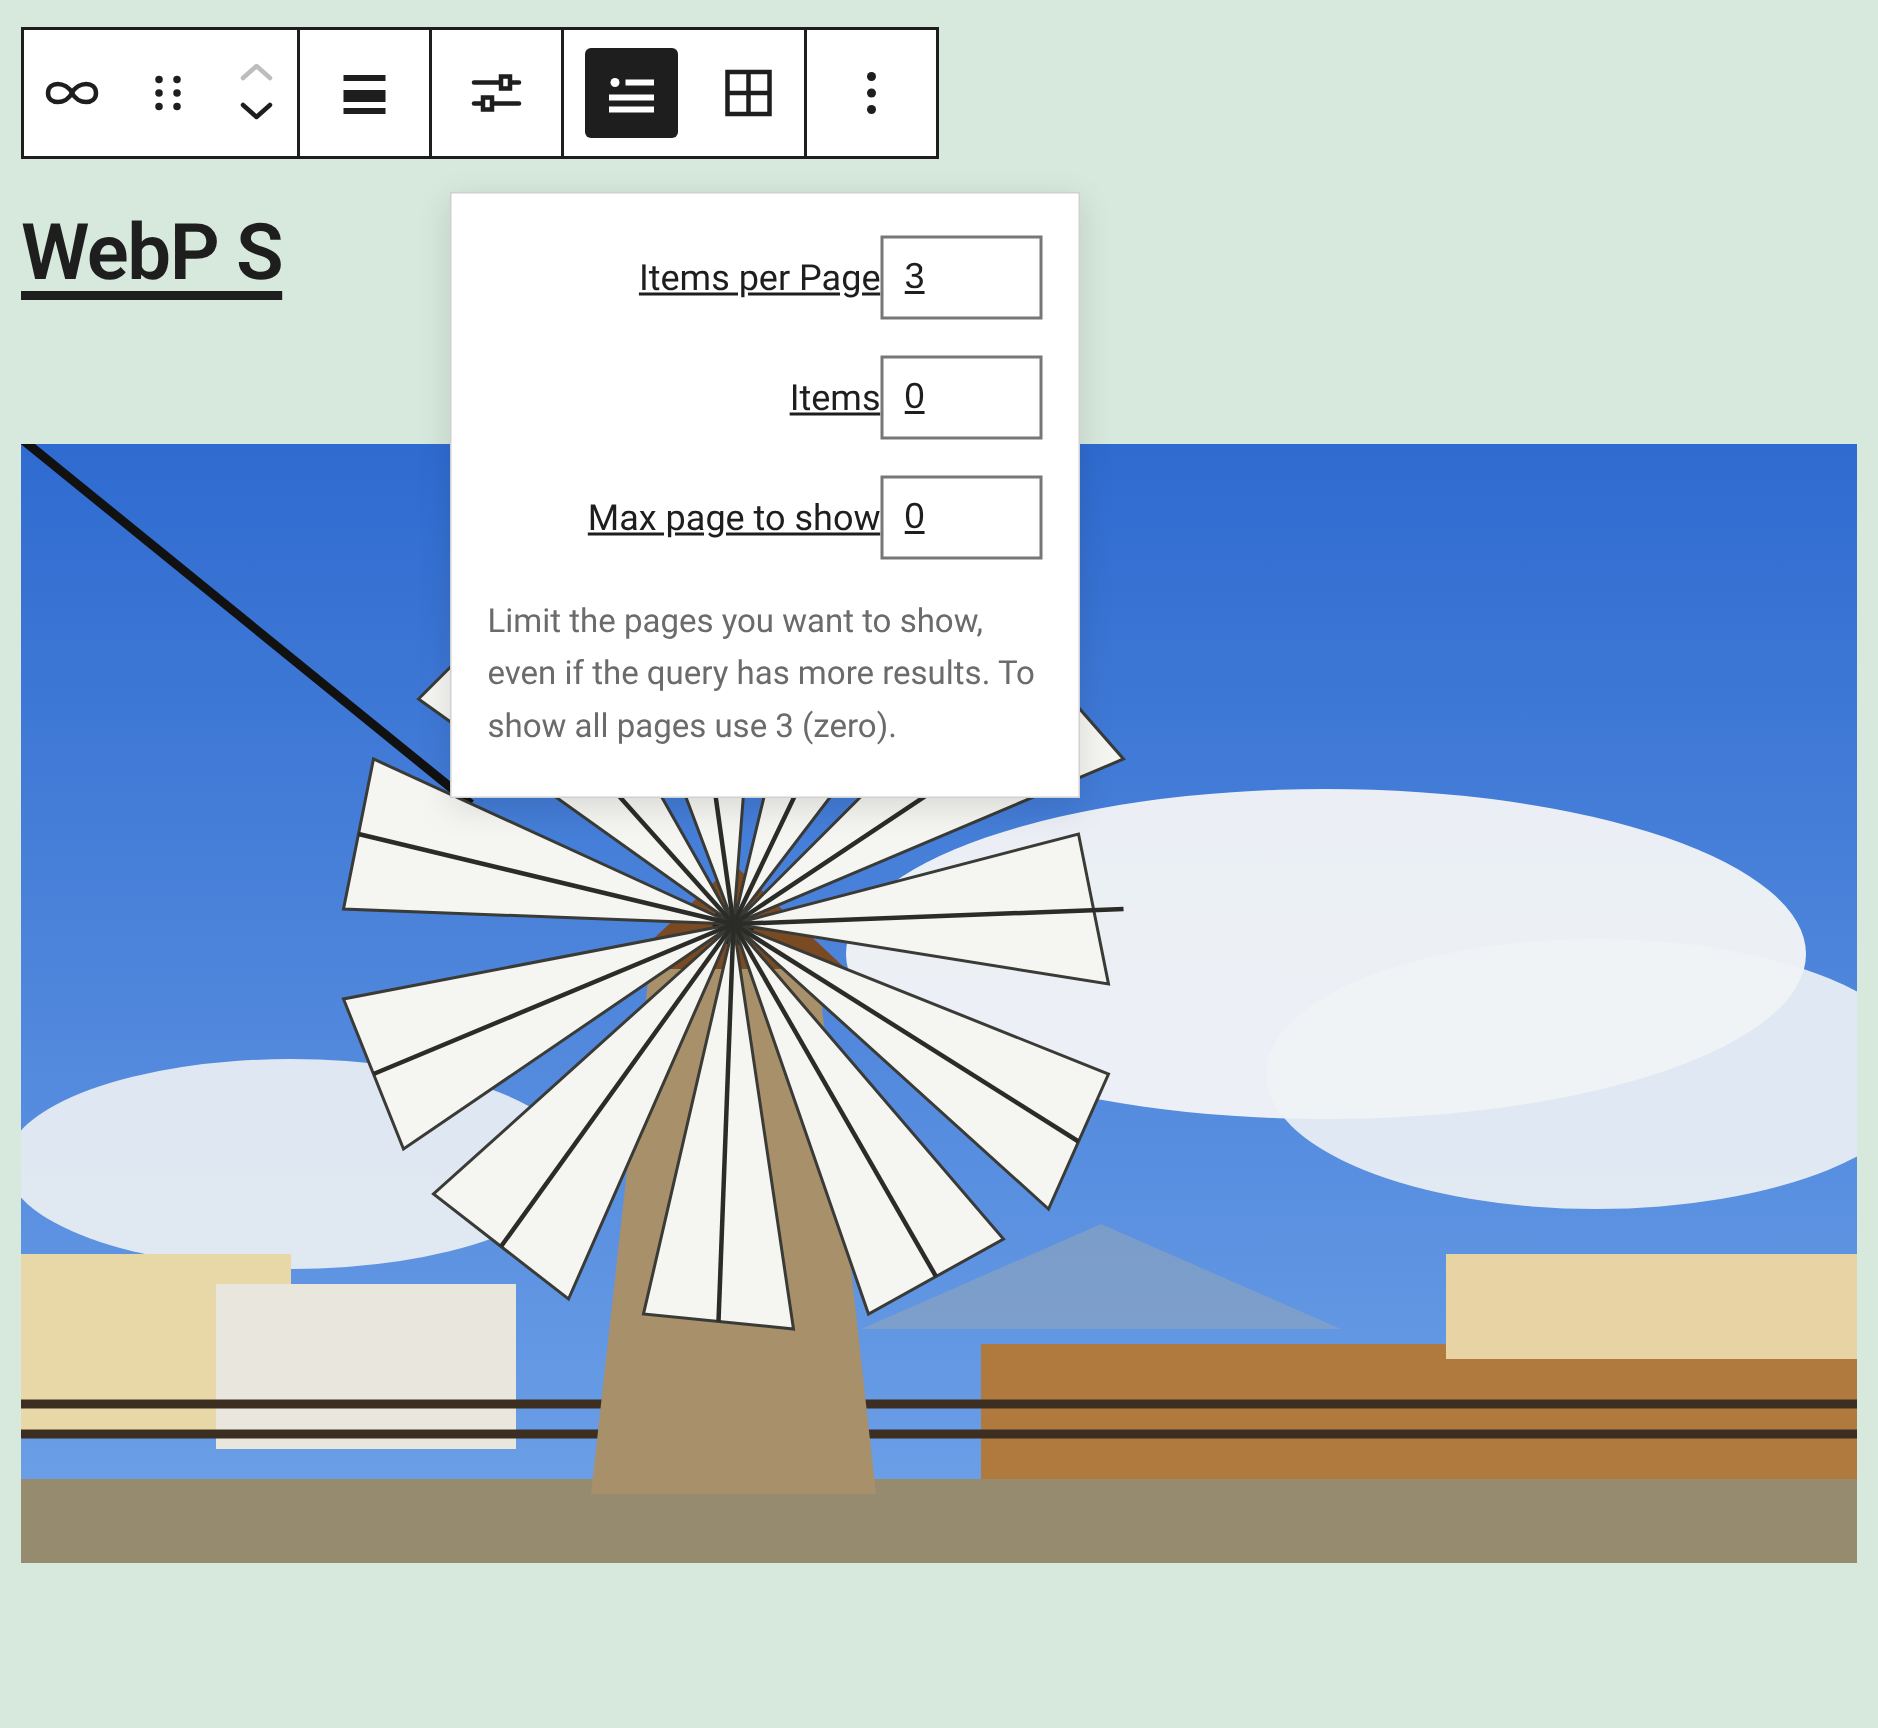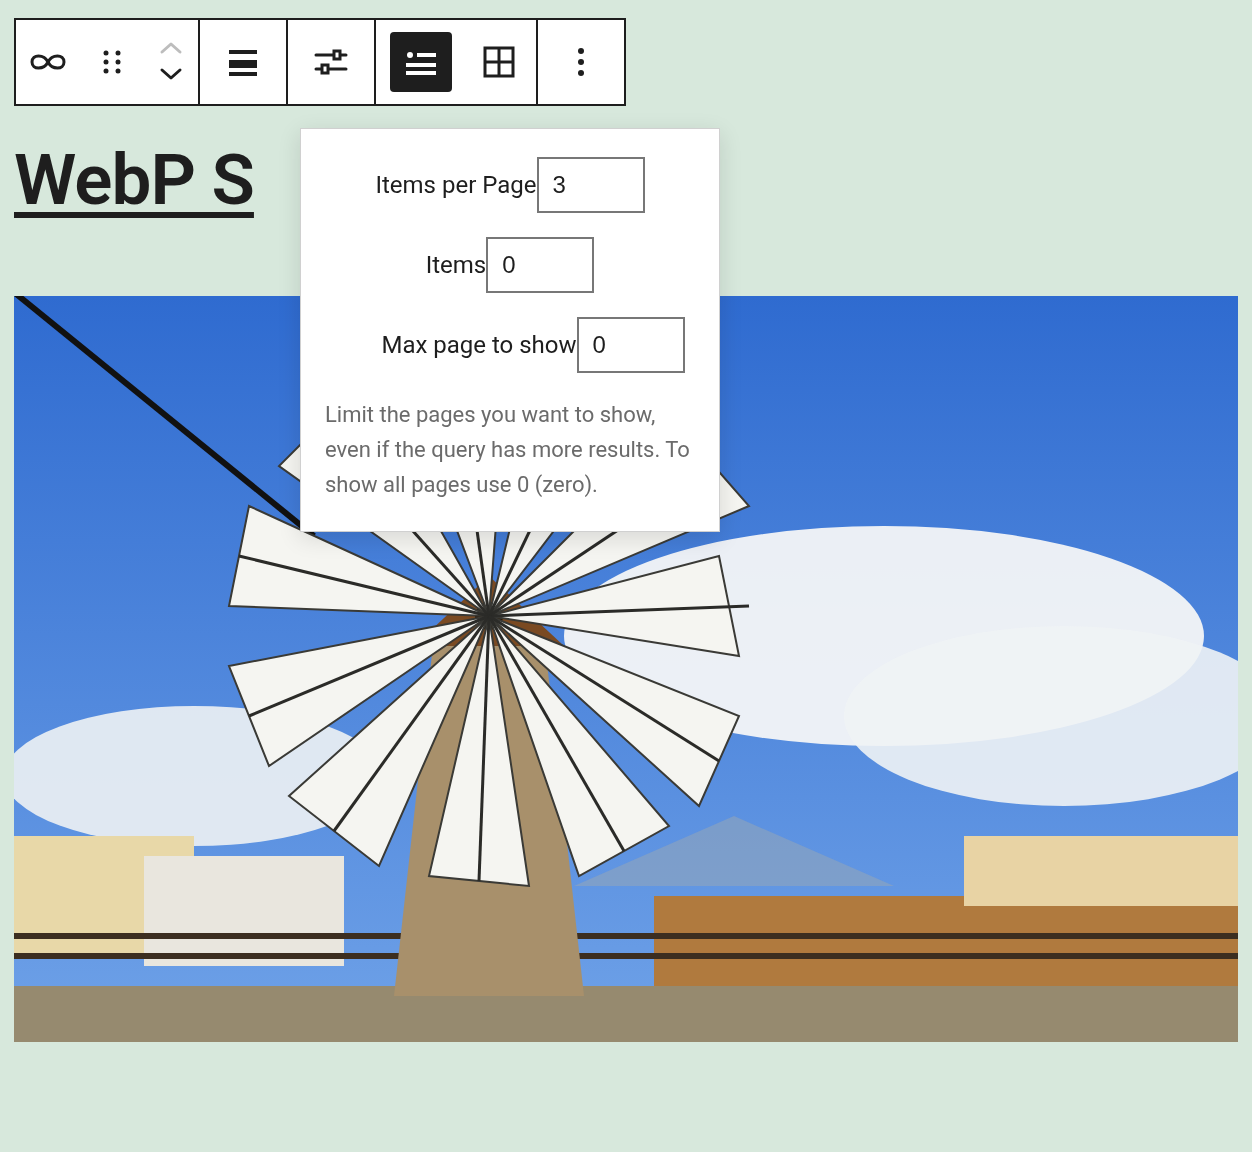--- a/index.html
+++ b/index.html
@@ -59,21 +59,21 @@
     width: 32px; height: 20px;
     display:flex; align-items:center; justify-content:center;
     cursor:pointer;
   }
 
   
   .post-title {
     position: absolute;
     top: 138px;
     left: 14px;
-    font-size: 71px;
+    font-size: 52px;
     font-weight: 600;
     letter-spacing: -1px;
     color: #1e1e1e;
     text-decoration: underline;
     text-decoration-thickness: 6px;
     text-underline-offset: 8px;
   }
 
   
   .popover {
@@ -83,22 +83,23 @@
     width: 420px;
     background: #fff;
     border: 1px solid #d0d0d0;
     box-shadow: 0 6px 22px rgba(0,0,0,0.12);
     padding: 28px 24px 28px 24px;
     z-index: 20;
   }
   .popover-row {
     display: flex;
     align-items: center;
-    justify-content: center;
+    justify-content: flex-end;
     margin-bottom: 24px;
+    text-decoration: underline;
   }
   .popover-row:last-of-type { margin-bottom: 24px; margin-left: 46px; }
   .popover-row label {
     font-size: 24px;
     color: #1e1e1e;
   }
   .popover-row input {
     width: 108px;
     height: 56px;
     border: 2px solid #777;
@@ -236,21 +237,21 @@
     <input type="text" value="3" style="">
   </div>
   <div class="popover-row">
     <label>Items</label>
     <input type="text" value="0" style="">
   </div>
   <div class="popover-row">
     <label>Max page to show</label>
     <input type="text" value="0" style="">
   </div>
-  <p class="popover-help">Limit the pages you want to show, even if the query has more results. To show all pages use 0 (zero).</p>
+  <p class="popover-help">Limit the pages you want to show, even if the query has more results. To show all pages use 3 (zero).</p>
 </div>
 
 <div class="image-wrap">
   <svg viewBox="0 0 1224 746" preserveAspectRatio="xMidYMid slice" aria-label="Windmill with white sails against a blue sky with clouds">
 
     <defs>
       <linearGradient id="sky" x1="0" y1="0" x2="0" y2="1">
         <stop offset="0" stop-color="#2f6bd0"></stop>
         <stop offset="1" stop-color="#6fa2e8"></stop>
       </linearGradient>

